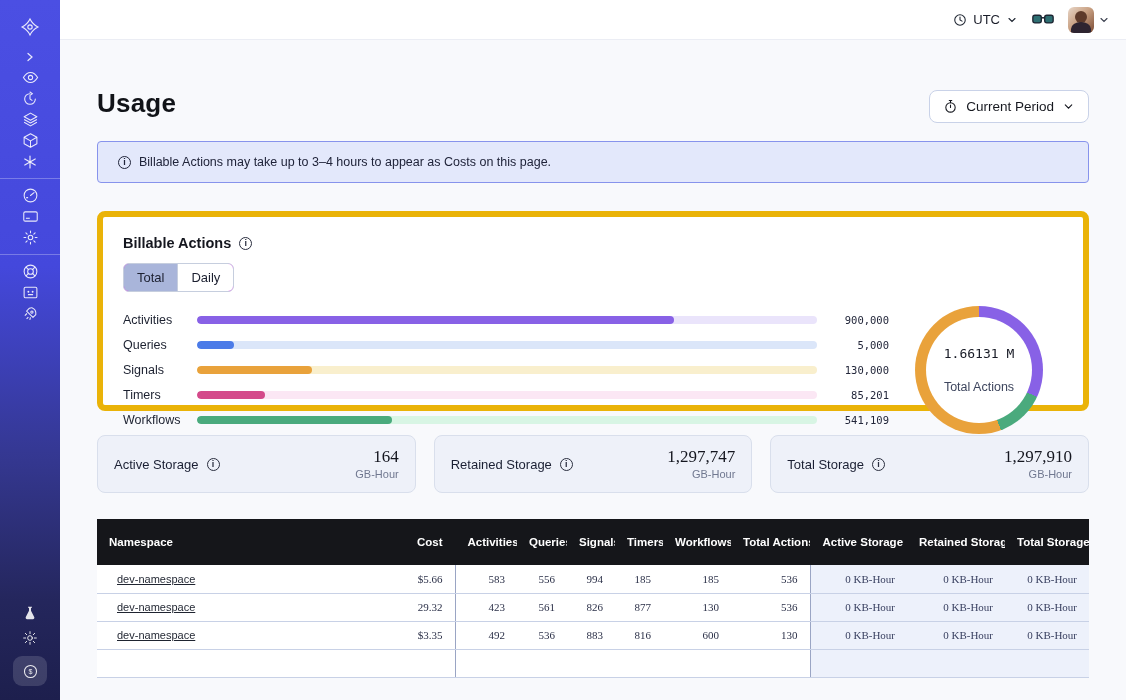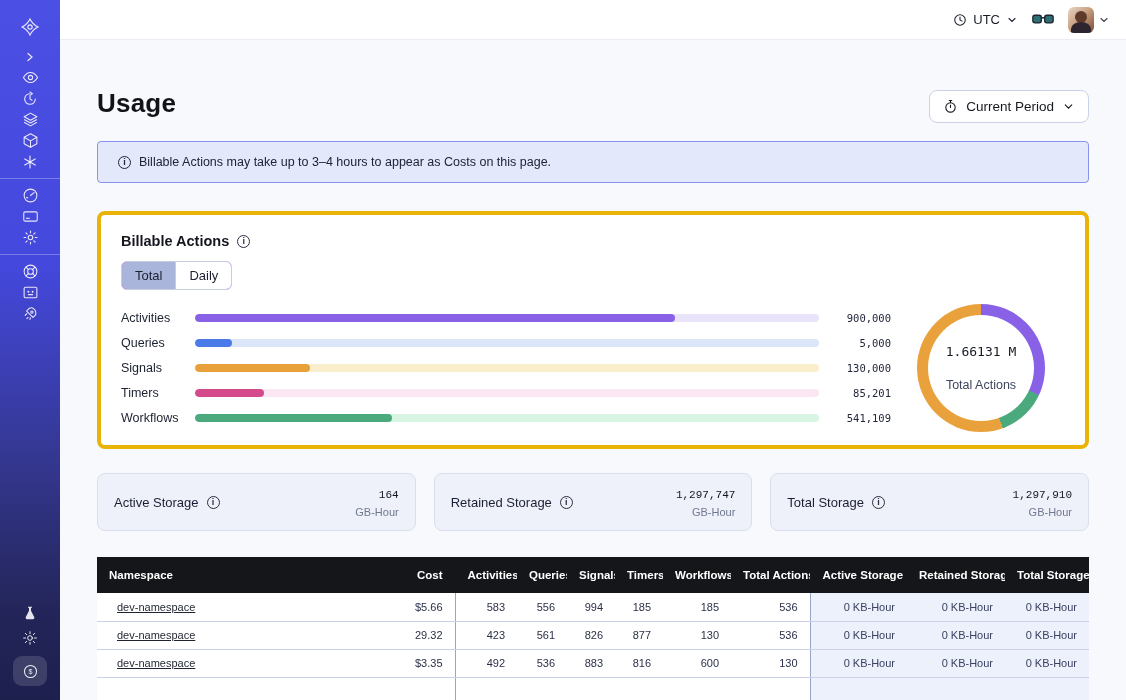--- a/index.html
+++ b/index.html
@@ -37,21 +37,21 @@
   .period-btn { position:absolute; right:0; top:2px; height:33px; background:#fff; border:1px solid #c9d2e8; border-radius:8px;
     display:flex; align-items:center; gap:8px; padding:0 13px; font-size:13.5px; font-weight:500; color:#16181f; cursor:pointer; }
 
   .banner { margin-top:22px; height:42px; background:#e3e8fb; border:1px solid #8793ec; border-radius:4px;
     display:flex; align-items:center; gap:8px; padding:0 20px; font-size:12.5px; color:#20243a; }
 
   .info-i { width:13px; height:13px; border:1px solid currentColor; border-radius:50%; display:inline-flex; align-items:center; justify-content:center;
     font-size:9px; font-style:normal; font-weight:600; line-height:1; flex:none; }
 
   
-  .card { margin-top:28px; background:#fff; border:4px solid #eab308; border-radius:8px; padding:18px 20px 16px; height:238px; }
+  .card { margin-top:28px; background:#fff; border:6px solid #eab308; border-radius:8px; padding:18px 20px 16px; height:200px; }
   .card-title { display:flex; align-items:center; gap:8px; font-size:14.5px; font-weight:600; color:#15171f; }
   .card-title .info-i { color:#2a2e3f; }
   .tabs { margin-top:12px; display:inline-flex; border:1px solid #c6cede; border-radius:6px; overflow:hidden; background:#d946ef; }
   .tab { font-family:"Liberation Sans",sans-serif; font-size:13px; color:#1c2030; background:#fff; border:none; padding:6px 13px; cursor:pointer; }
   .tab + .tab { border-left:1px solid #c6cede; }
   .tab.selected { background:#a9b5da; }
 
   .chart-row { margin-top:14px; display:flex; align-items:center; }
   .bars { flex:1; }
   .bar-row { display:flex; align-items:center; height:25px; }
@@ -67,30 +67,30 @@
   .donut-value { font-family:"DejaVu Sans Mono",monospace; font-size:13px; color:#181b26; }
   .donut-label { font-size:12.5px; color:#3e465e; }
 
   
   .storage-row { margin-top:24px; display:flex; gap:18px; }
   .storage-card { flex:1; height:58px; background:#eef1f9; border:1px solid #d9dfec; border-radius:8px;
     display:flex; align-items:center; justify-content:space-between; padding:0 16px; }
   .storage-label { display:flex; align-items:center; gap:8px; font-size:13px; color:#1a1f33; }
   .storage-label .info-i { color:#2a2e3f; cursor:pointer; }
   .storage-right { text-align:right; }
-  .storage-value { font-family:Liberation Mono, monospace; font-size:11px; color:#14161f; line-height:18px; }
+  .storage-value { font-family:Liberation Serif, serif; font-size:17px; color:#14161f; line-height:18px; }
   .storage-unit { font-size:11px; color:#707890; margin-top:2px; }
 
   
   .usage-table { margin-top:26px; width:100%; border-collapse:collapse; table-layout:fixed; background:#fff; }
-  .usage-table thead th { background:#15161a; color:#fff; font-size:11.5px; font-weight:600; height:36px; padding:0 12px; white-space:nowrap; overflow:hidden; }
+  .usage-table thead th { background:#15161a; color:#fff; font-size:11.5px; font-weight:600; height:46px; padding:0 12px; white-space:nowrap; overflow:hidden; }
   .usage-table td { height:28px; padding:0 12px; font-size:11px; border-bottom:1px solid #c8d1e6; background:#fff; white-space:nowrap; overflow:hidden; }
   th.c-ns, td.c-ns { text-align:left; padding-left:20px; }
   th.c-cost, td.c-cost, th.c-num, td.c-num, th.c-store, td.c-store { text-align:right; }
-  td.c-cost, td.c-num, td.c-store { font-family:Liberation Sans, sans-serif; color:#2b3048; }
+  td.c-cost, td.c-num, td.c-store { font-family:Liberation Serif, serif; color:#2b3048; }
   td.c-bl { border-left:1px solid #9aa5c4; }
   th.c-bl { border-left:1px solid #15161a; }
   td.c-store { background:#edf1fb; color:#3a4161; }
   .ns-link { color:#1f2430; font-size:11px; text-decoration:underline; cursor:pointer; }
 </style>
 </head>
 <body>
 
 <nav class="sidebar">
   <span class="sb-item sb-logo">

